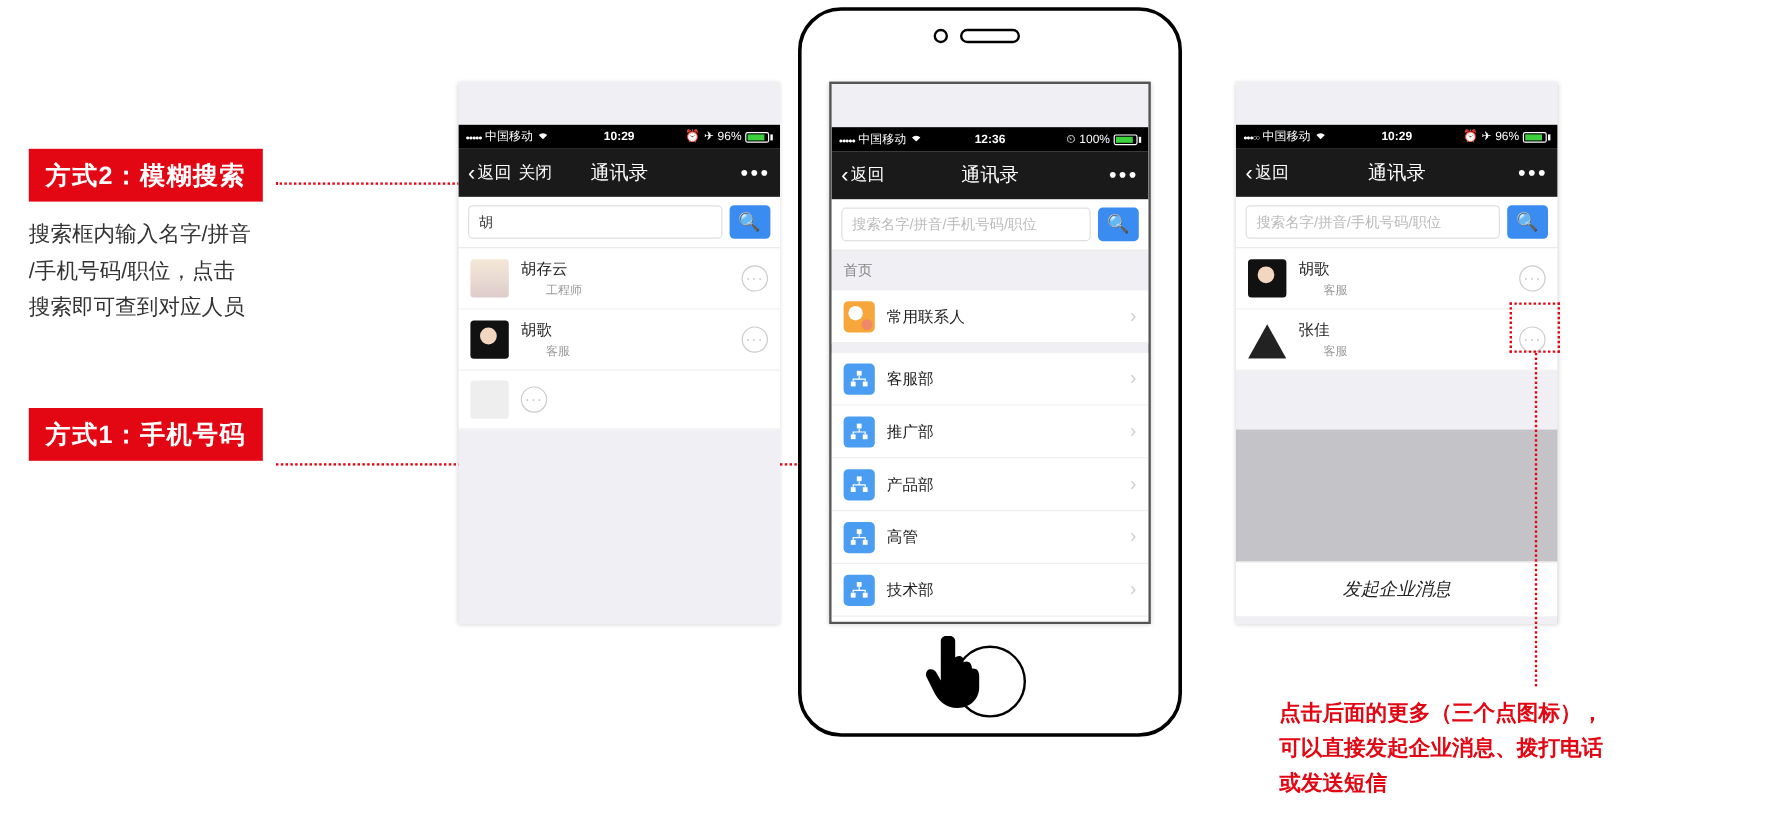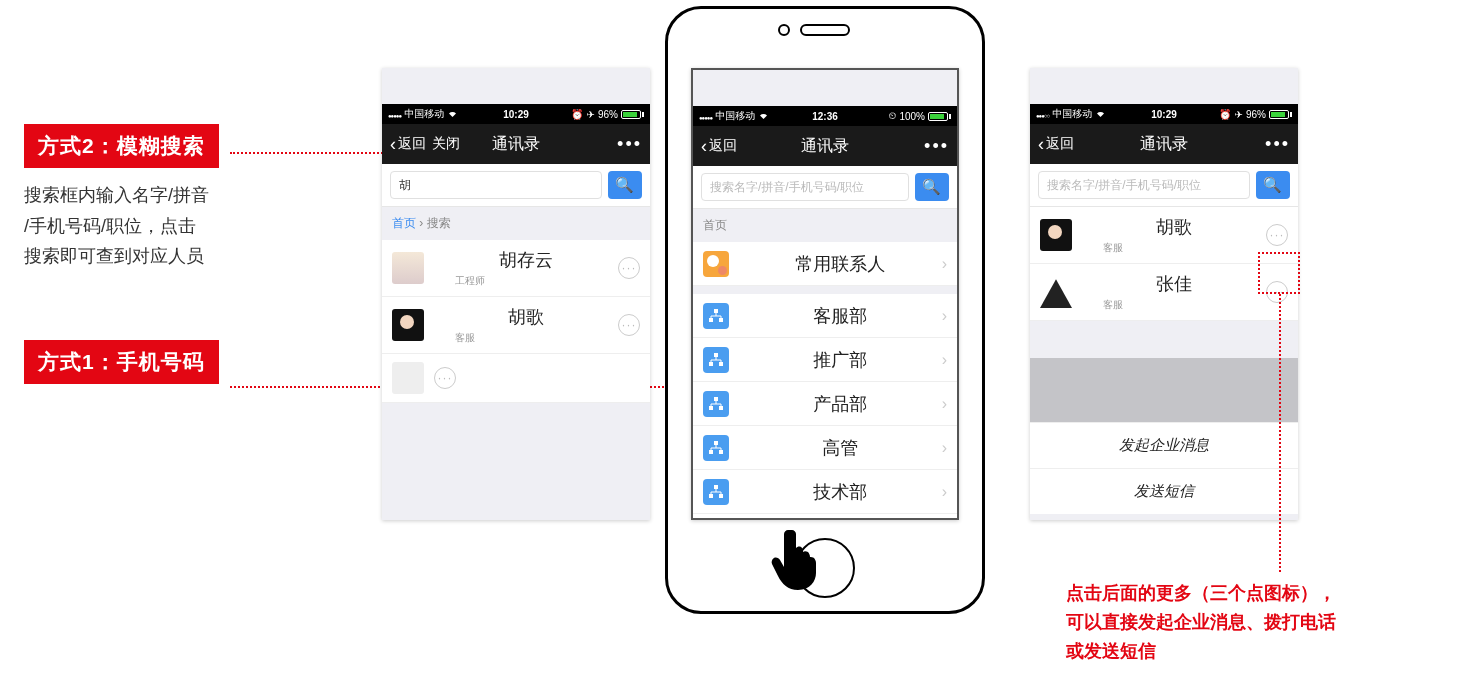--- a/index.html
+++ b/index.html
@@ -169,21 +169,21 @@
     padding:8px 10px;
     min-height:44px;
   }
   .row .av {
     width:32px; height:32px;
     border-radius:3px;
     margin-right:10px;
     flex:none;
   }
   .row .txt { flex:1; }
-  .row .name { font-size:18px; color:#222;text-align:center; }
+  .row .name { font-size:13px; color:#222; }
   .row .sub  { font-size:10px; color:#999; margin-top:2px;margin-left:21px;}
   .row .more-ic {
     width:22px; height:22px;
     border:1px solid #ccc;
     border-radius:50%;
     color:#bbb;
     font-size:12px;
     display:flex; align-items:center; justify-content:center;
     letter-spacing:1px;
   }
@@ -293,25 +293,20 @@
     </div>
     <div class="nav-title">通讯录</div>
     <div class="nav-right">•••</div>
   </div>
   <div class="searchbar">
     <input class="search-input" value="胡" style="">
     <div class="search-btn">
         <span class="mag">🔍</span>
       </div>
   </div>
-  <div class="crumbs">
-    <span class="link">首页</span>
-    <span> › </span>
-    <span>搜索</span>
-  </div>
   <div>
     <div class="row">
       <div class="av av1"></div>
       <div class="txt">
           <div class="name">胡存云</div>
           <div class="sub">工程师</div>
         </div>
       <div class="more-ic">···</div>
     </div>
     <div class="row">
@@ -525,23 +520,22 @@
       <div class="txt">
           <div class="name">张佳</div>
           <div class="sub">客服</div>
         </div>
       <div class="more-ic">···</div>
     </div>
   </div>
   <div class="sheet-backdrop" style="top:290px;"></div>
   <div class="sheet">
     <div class="opt">发起企业消息</div>
-    <div class="opt">发送短信</div>
     <div class="gap"></div>
   </div>
 </div>
 
 <div class="dotted-box" style="left:1258px; top:252px; width:42px; height:42px;"></div>
 <div class="dotted-vline" style="left:1279px; top:294px; height:278px;"></div>
 
-<div class="anno-desc-red" style="left:1066px; top:580px;font-family:Liberation Mono, monospace;">点击后面的更多（三个点图标），
+<div class="anno-desc-red" style="left:1066px; top:580px;">点击后面的更多（三个点图标），
 可以直接发起企业消息、拨打电话
 或发送短信</div>
 
 </body></html>

